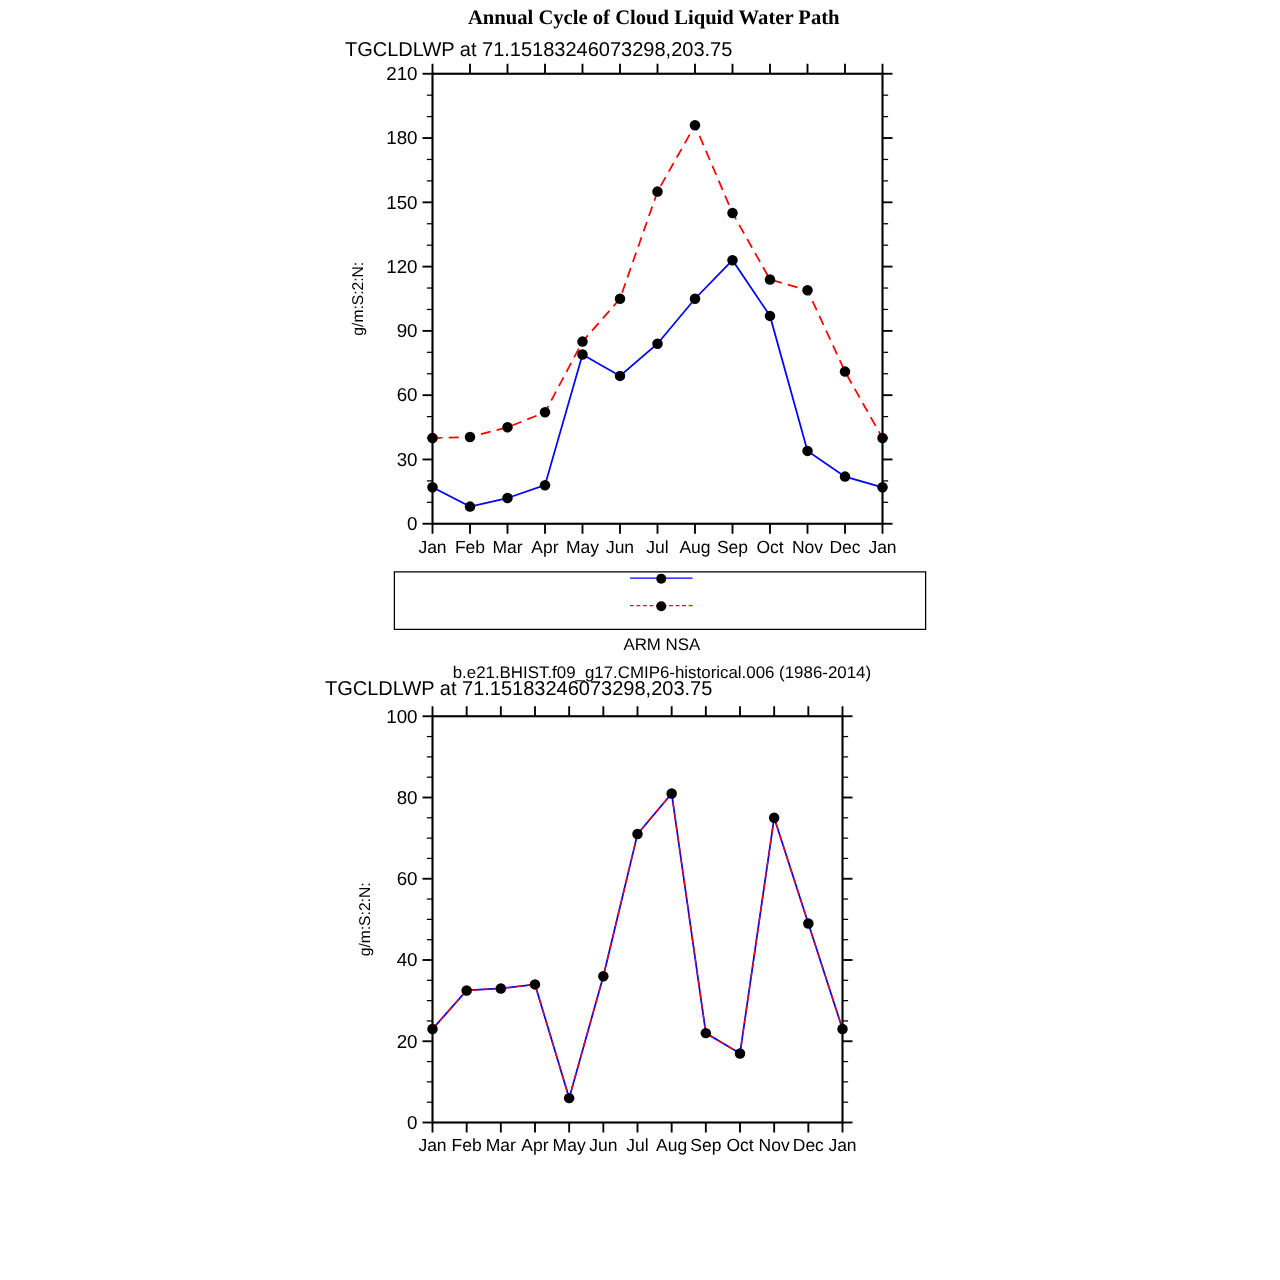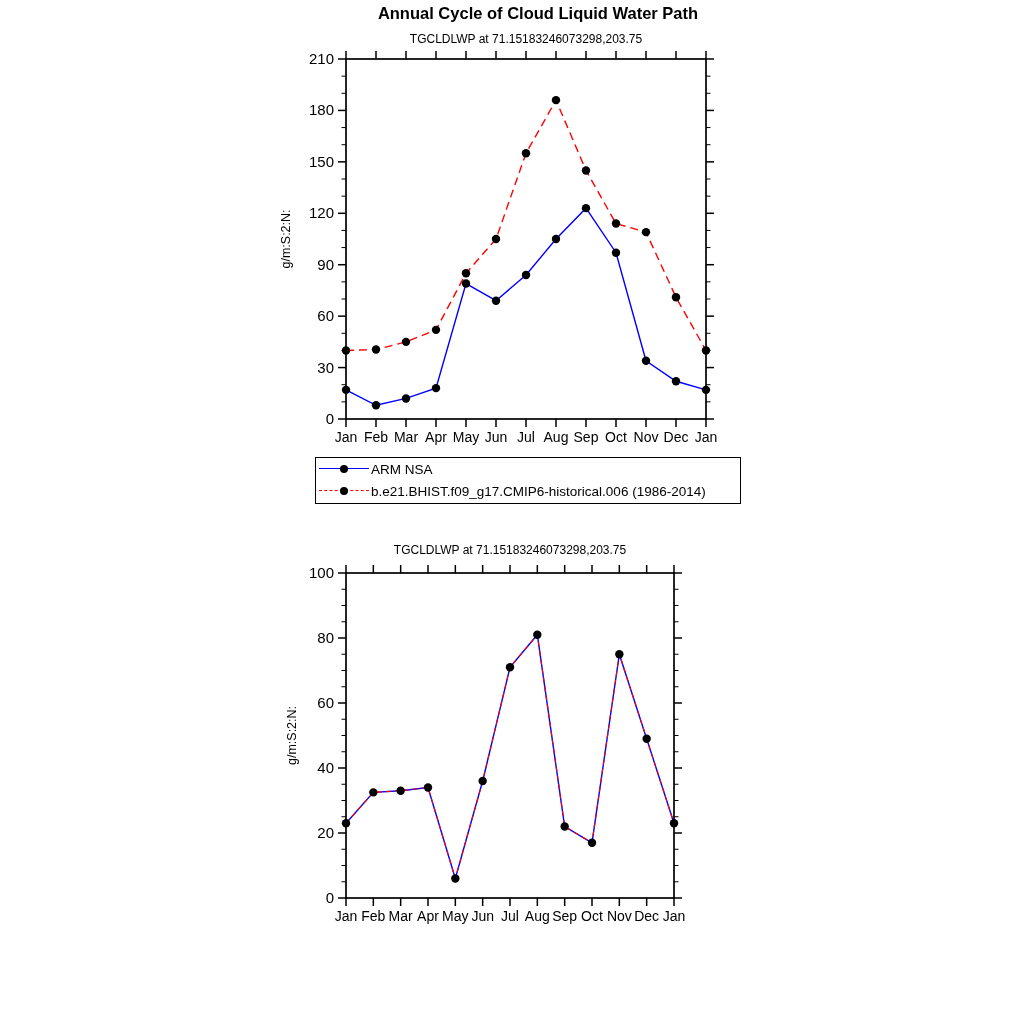--- a/index.html
+++ b/index.html
@@ -1,30 +1,30 @@
 <!DOCTYPE html>
 <html><head>
 <meta charset="utf-8">
 <style>
   html,body { margin:0; padding:0; background:#ffffff; }
   body { width:1024px; height:1024px; font-family:"Liberation Sans", sans-serif; color:#000; }
   .canvas { position:relative; width:1024px; height:1024px; background:#ffffff; overflow:hidden; }
   .chart-title { position:absolute; font-weight:bold; font-size:16.5px; text-align:center; white-space:nowrap; }
-  .chart-subtitle { position:absolute; font-size:12px; text-align:center; white-space:nowrap; }
-  .top-title { left:288px; top:4px; width:500px; }
+  .chart-subtitle { position:absolute; font-size:16px; text-align:left; white-space:nowrap; }
+  .top-title { left:273px; top:4px; width:500px;font-family:Liberation Serif, serif; }
   .top-subtitle { left:276px; top:32px; width:500px; }
   .bottom-title { left:260px; top:518px; width:500px; }
   .bottom-subtitle { left:260px; top:543px; width:500px; }
   svg.chart { position:absolute; overflow:visible; }
   #chart0 { left:280px; top:52px; }
   #chart1 { left:280px; top:564px; }
   svg text { font-family:"Liberation Sans", sans-serif; fill:#000; }
   .legend { position:absolute; left:315px; top:457px; width:426px; height:47px;
             border:1.4px solid #000; background:#fff; box-sizing:border-box; }
-  .legend-row { display:flex; align-items:center; height:22px; padding-left:3px; }
+  .legend-row { display:flex; align-items:center; height:22px; padding-left:3px;flex-direction:column; }
   .sample { position:relative; width:50px; flex:0 0 50px; height:10px; margin-right:2px; }
   .sample .line { position:absolute; top:4px; left:0; right:0; border-top:1.6px solid #000; }
   .sample .dot { position:absolute; left:21px; top:1px; width:8px; height:8px; border-radius:50%; background:#000; }
   .legend-label { font-size:13.5px; white-space:nowrap; }
 </style>
 </head>
 <body>
 
 <div class="canvas">
 

